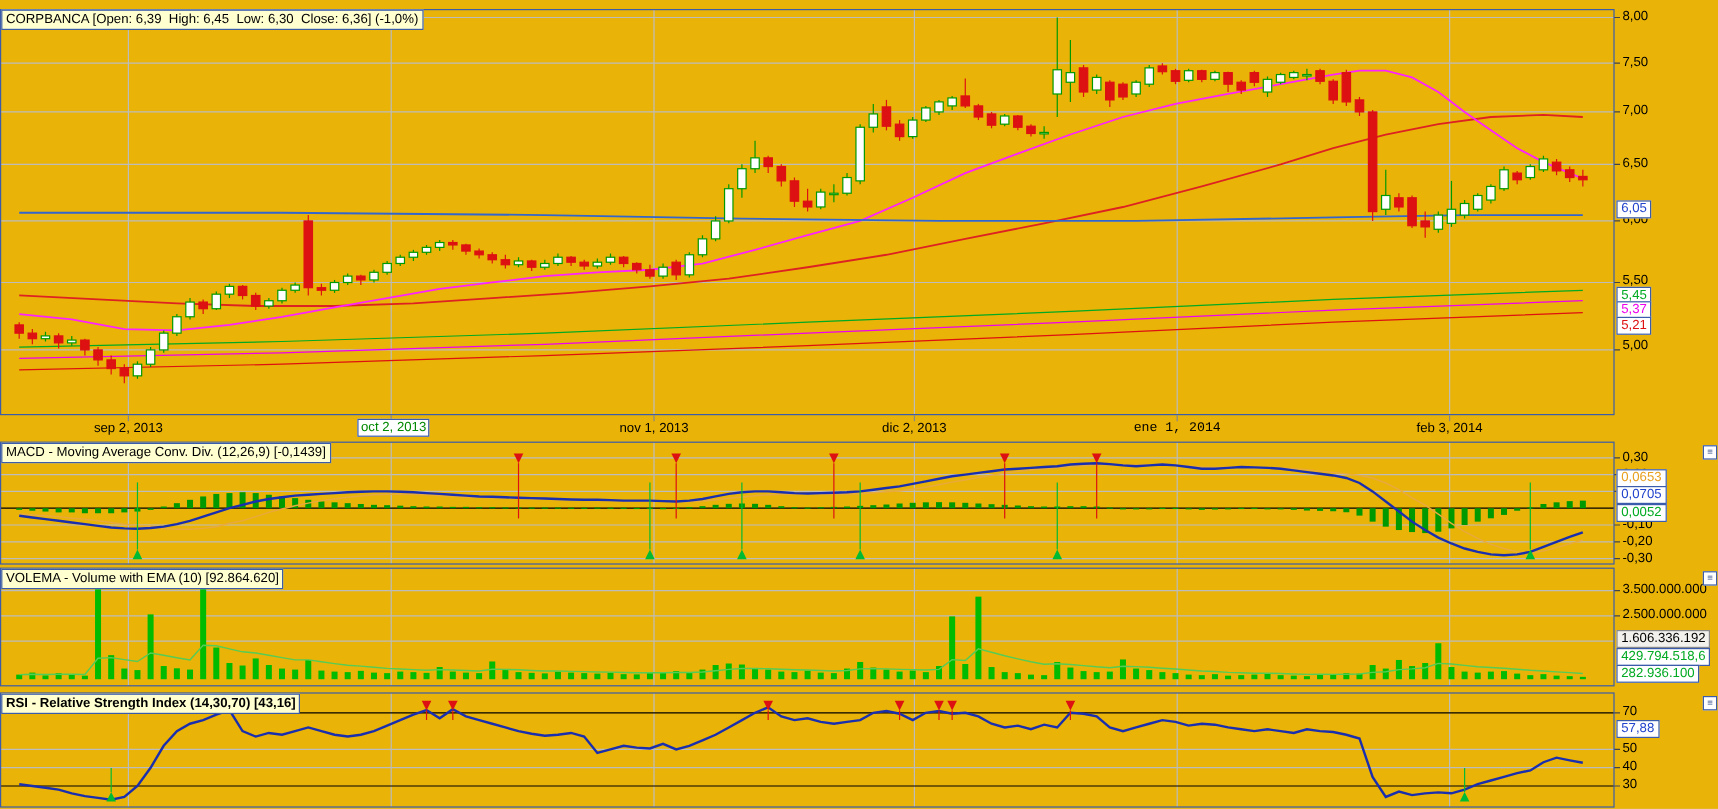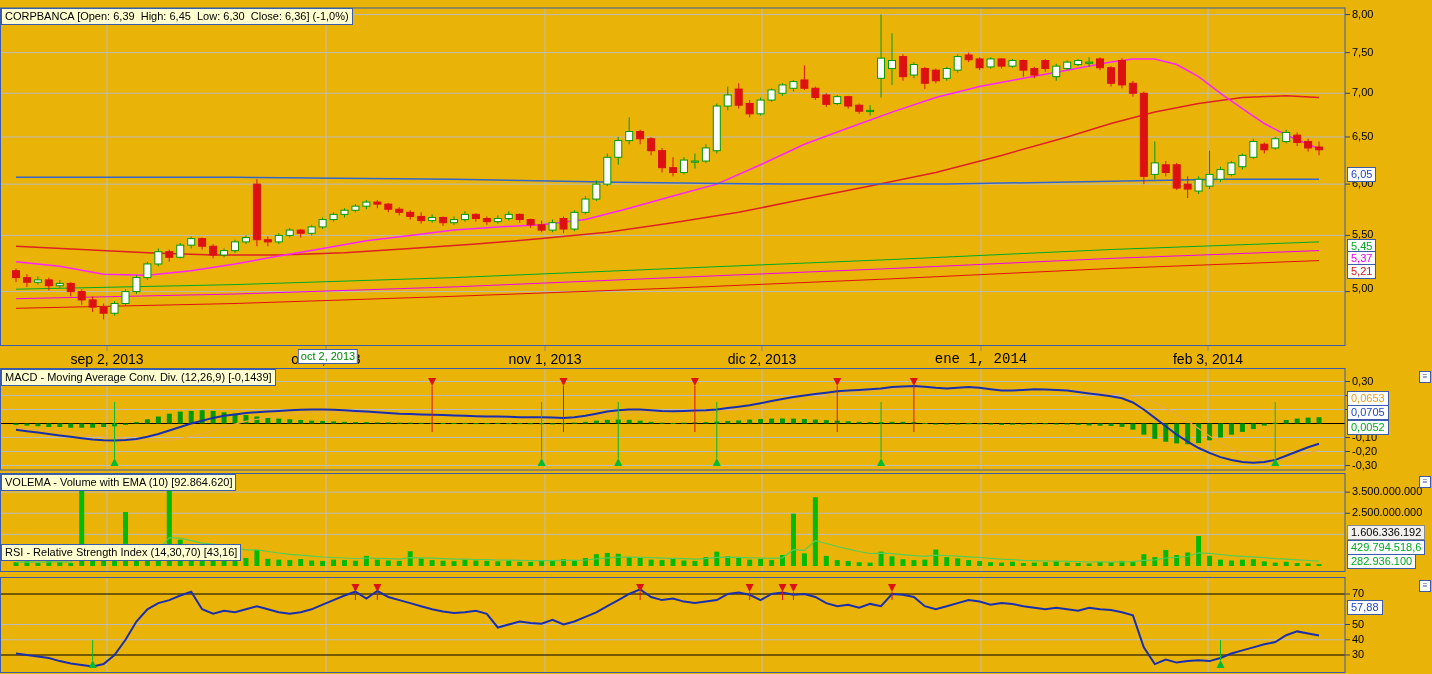--- a/index.html
+++ b/index.html
@@ -5,21 +5,21 @@
   html,body{margin:0;padding:0;}
   body{background:#d6d3cc;font-family:"Liberation Sans",sans-serif;}
   #app{position:relative;width:1432px;height:674px;overflow:hidden;background:#eab308;}
   #cv{position:absolute;left:0;top:0;}
   .hdr{position:absolute;background:#ffffd0;border:1px solid #3a5caa;font-size:11px;line-height:15px;
        padding:0 3px;color:#000;white-space:pre;z-index:5;}
   .tick{position:absolute;font-size:11px;line-height:13px;color:#000;white-space:nowrap;z-index:3;}
   .callout{position:absolute;left:1347px;background:#fff;border:1px solid #3a5caa;font-size:11px;
        line-height:13px;padding:0 3px;white-space:nowrap;z-index:6;}
   .callout.plain{background:#f2f1ee;border:1px solid #8a8a8a;color:#000;}
-  .datelbl{position:absolute;font-size:14px;color:#000;transform:translateX(-50%);white-space:nowrap;z-index:2;}
+  .datelbl{position:absolute;font-size:11px;color:#000;transform:translateX(-50%);white-space:nowrap;z-index:2;}
   .datebox{position:absolute;transform:translateX(-50%);background:#fff;border:1px solid #3a5caa;
        font-size:11px;line-height:13px;padding:0 2px;white-space:nowrap;z-index:4;}
   .picon{position:absolute;left:1419px;width:10px;height:10px;background:#fff;border:1px solid #3a5caa;
        font-size:8px;line-height:10px;text-align:center;color:#334d88;z-index:6;}
 </style>
 </head>
 <body>
 
 <div id="app">
   <svg id="cv" width="1432" height="674">
@@ -662,21 +662,21 @@
         <polygon points="1216.5,668 1224.5,668 1220.5,660" fill="#00bb33"></polygon>
         <line x1="1220.5" y1="660" x2="1220.5" y2="640" stroke="#00bb33" stroke-width="1"></line>
       </g>
       <g>
         <rect x="0.5" y="577.5" width="1344.5" height="95" fill="none" stroke="#3a5caa"></rect>
       </g>
     </svg>
   <div class="hdr" style="left:1px;top:8px;">CORPBANCA [Open: 6,39  High: 6,45  Low: 6,30  Close: 6,36] (-1,0%)</div>
   <div class="hdr" style="left:1px;top:369px;">MACD - Moving Average Conv. Div. (12,26,9) [-0,1439]</div>
   <div class="hdr" style="left:1px;top:474px;">VOLEMA - Volume with EMA (10) [92.864.620]</div>
-  <div class="hdr" style="left:1px;top:544px;">RSI - Relative Strength Index (14,30,70) [43,16]</div>
+  <div class="hdr" style="left:1px;top:578px;font-weight:bold;">RSI - Relative Strength Index (14,30,70) [43,16]</div>
   <div id="labels">
       <span class="tick" style="left: 1352px; top: 7.57716px;">8,00</span>
       <span class="tick" style="left: 1352px; top: 45.6162px;">7,50</span>
       <span class="tick" style="left: 1352px; top: 86.2806px;">7,00</span>
       <span class="tick" style="left: 1352px; top: 129.96px;">6,50</span>
       <span class="tick" style="left: 1352px; top: 177.137px;">6,00</span>
       <span class="tick" style="left: 1352px; top: 228.421px;">5,50</span>
       <span class="tick" style="left: 1352px; top: 282px;">5,00</span>
       <span class="datelbl" style="left: 107px; top: 351px;">sep 2, 2013</span>
       <span class="datelbl" style="left: 326px; top: 351px;">oct 2, 2013</span>

